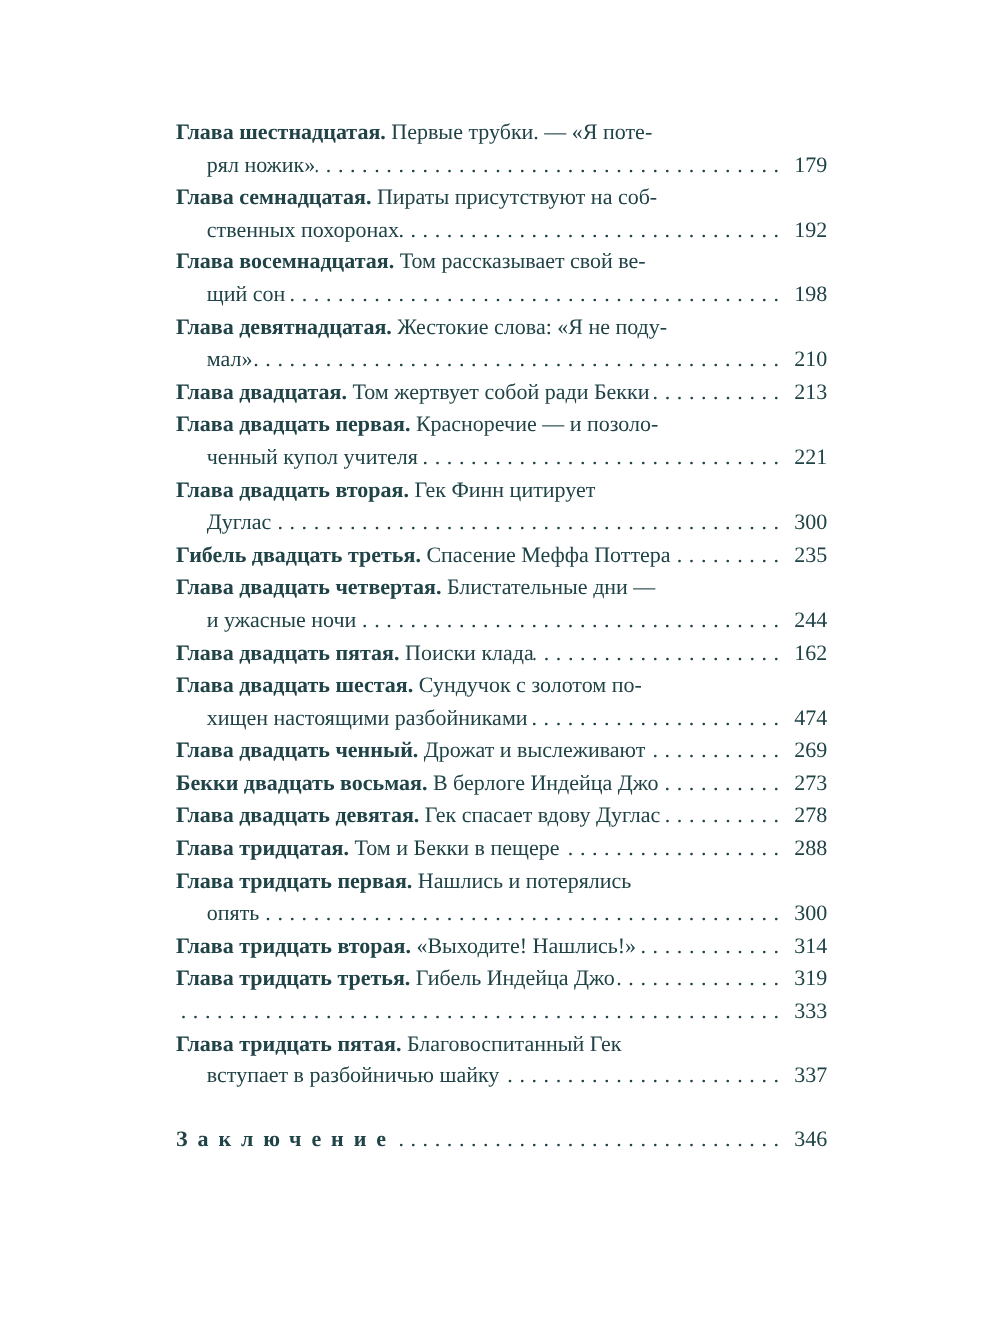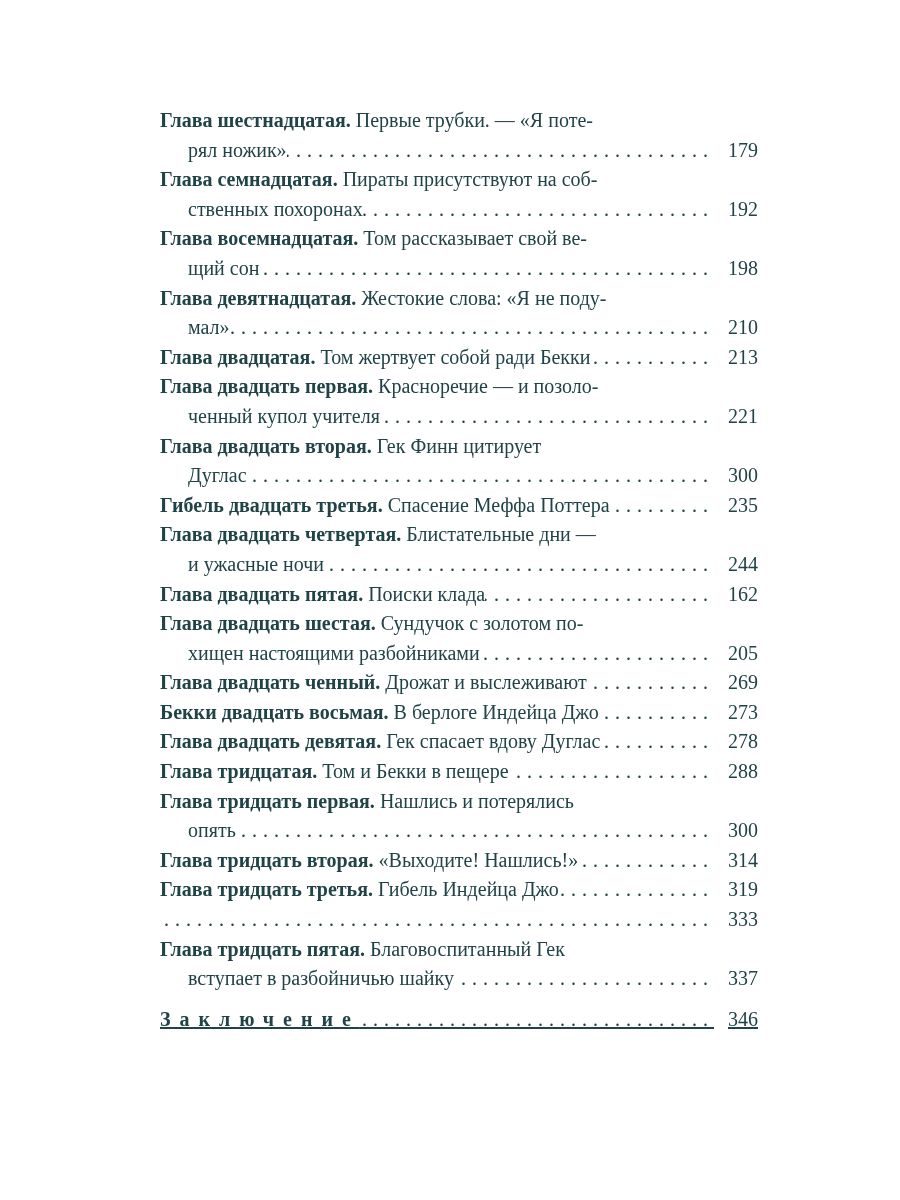--- a/index.html
+++ b/index.html
@@ -59,27 +59,26 @@
   }
 
   .leader::after {
     content: "......................................................................";
     letter-spacing: 6px;
   }
 
   .page-num {
     flex: 0 0 auto;
     min-width: 44px;
-    text-align: right;
+    text-align: left;
     padding-left: 8px;
   }
 
   .closing-line {
-    margin-top: 11px;
-    text-decoration: underline;
+    margin-top: 28px;
   }
 
   .closing-line .label {
     letter-spacing: 0.45em;
   }
 </style>
 </head>
 <body>
 
 <div class="book-page">
@@ -155,21 +154,21 @@
           <span class="text"><span class="label">Глава двадцать пятая.</span>&nbsp;Поиски клада</span>
           <span class="leader"></span>
           <span class="page-num">162</span>
         </div>
         <div class="line">
           <span class="text"><span class="label">Глава двадцать шестая.</span>&nbsp;Сундучок с золотом по-</span>
         </div>
         <div class="line cont">
           <span class="text">хищен настоящими разбойниками</span>
           <span class="leader"></span>
-          <span class="page-num">205</span>
+          <span class="page-num">474</span>
         </div>
         <div class="line">
           <span class="text"><span class="label">Глава двадцать ченный.</span>&nbsp;Дрожат и выслеживают</span>
           <span class="leader"></span>
           <span class="page-num">269</span>
         </div>
         <div class="line">
           <span class="text"><span class="label">Бекки двадцать восьмая.</span>&nbsp;В берлоге Индейца Джо</span>
           <span class="leader"></span>
           <span class="page-num">273</span>

